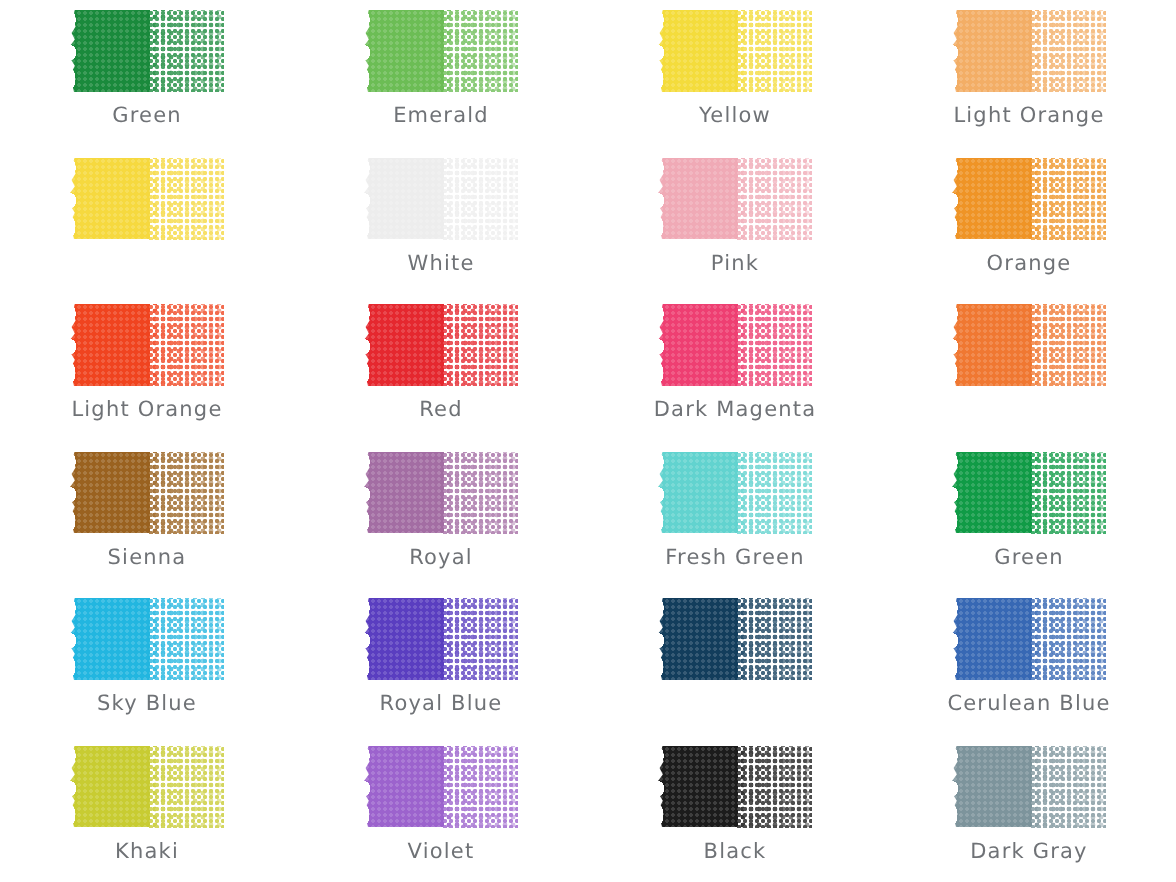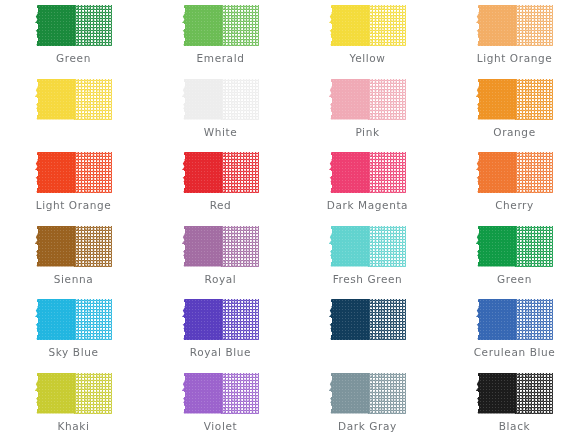--- a/index.html
+++ b/index.html
@@ -199,21 +199,20 @@
         <div class="swatch-grain"></div>
       </div>
       <div class="swatch-label">Dark Magenta</div>
     </div>
     <div class="swatch-cell">
       <div class="swatch-figure" style="--sw: #f07832;">
         <div class="swatch-solid"></div>
         <div class="swatch-stipple"></div>
         <div class="swatch-grain"></div>
       </div>
-      <div class="swatch-label">Cherry</div>
     </div>
     <div class="swatch-cell">
       <div class="swatch-figure" style="--sw: #9a6220;">
         <div class="swatch-solid"></div>
         <div class="swatch-stipple"></div>
         <div class="swatch-grain"></div>
       </div>
       <div class="swatch-label">Sienna</div>
     </div>
     <div class="swatch-cell">
@@ -281,28 +280,28 @@
     </div>
     <div class="swatch-cell">
       <div class="swatch-figure" style="--sw: #9c63cd;">
         <div class="swatch-solid"></div>
         <div class="swatch-stipple"></div>
         <div class="swatch-grain"></div>
       </div>
       <div class="swatch-label">Violet</div>
     </div>
     <div class="swatch-cell">
+      <div class="swatch-figure" style="--sw: #1c1c1c;">
+        <div class="swatch-solid"></div>
+        <div class="swatch-stipple"></div>
+        <div class="swatch-grain"></div>
+      </div>
+      <div class="swatch-label">Black</div>
+    </div>
+    <div class="swatch-cell">
       <div class="swatch-figure" style="--sw: #7d949c;">
         <div class="swatch-solid"></div>
         <div class="swatch-stipple"></div>
         <div class="swatch-grain"></div>
       </div>
       <div class="swatch-label">Dark Gray</div>
-    </div>
-    <div class="swatch-cell">
-      <div class="swatch-figure" style="--sw: #1c1c1c;">
-        <div class="swatch-solid"></div>
-        <div class="swatch-stipple"></div>
-        <div class="swatch-grain"></div>
-      </div>
-      <div class="swatch-label">Black</div>
     </div>
   </div>
 
 </body></html>

